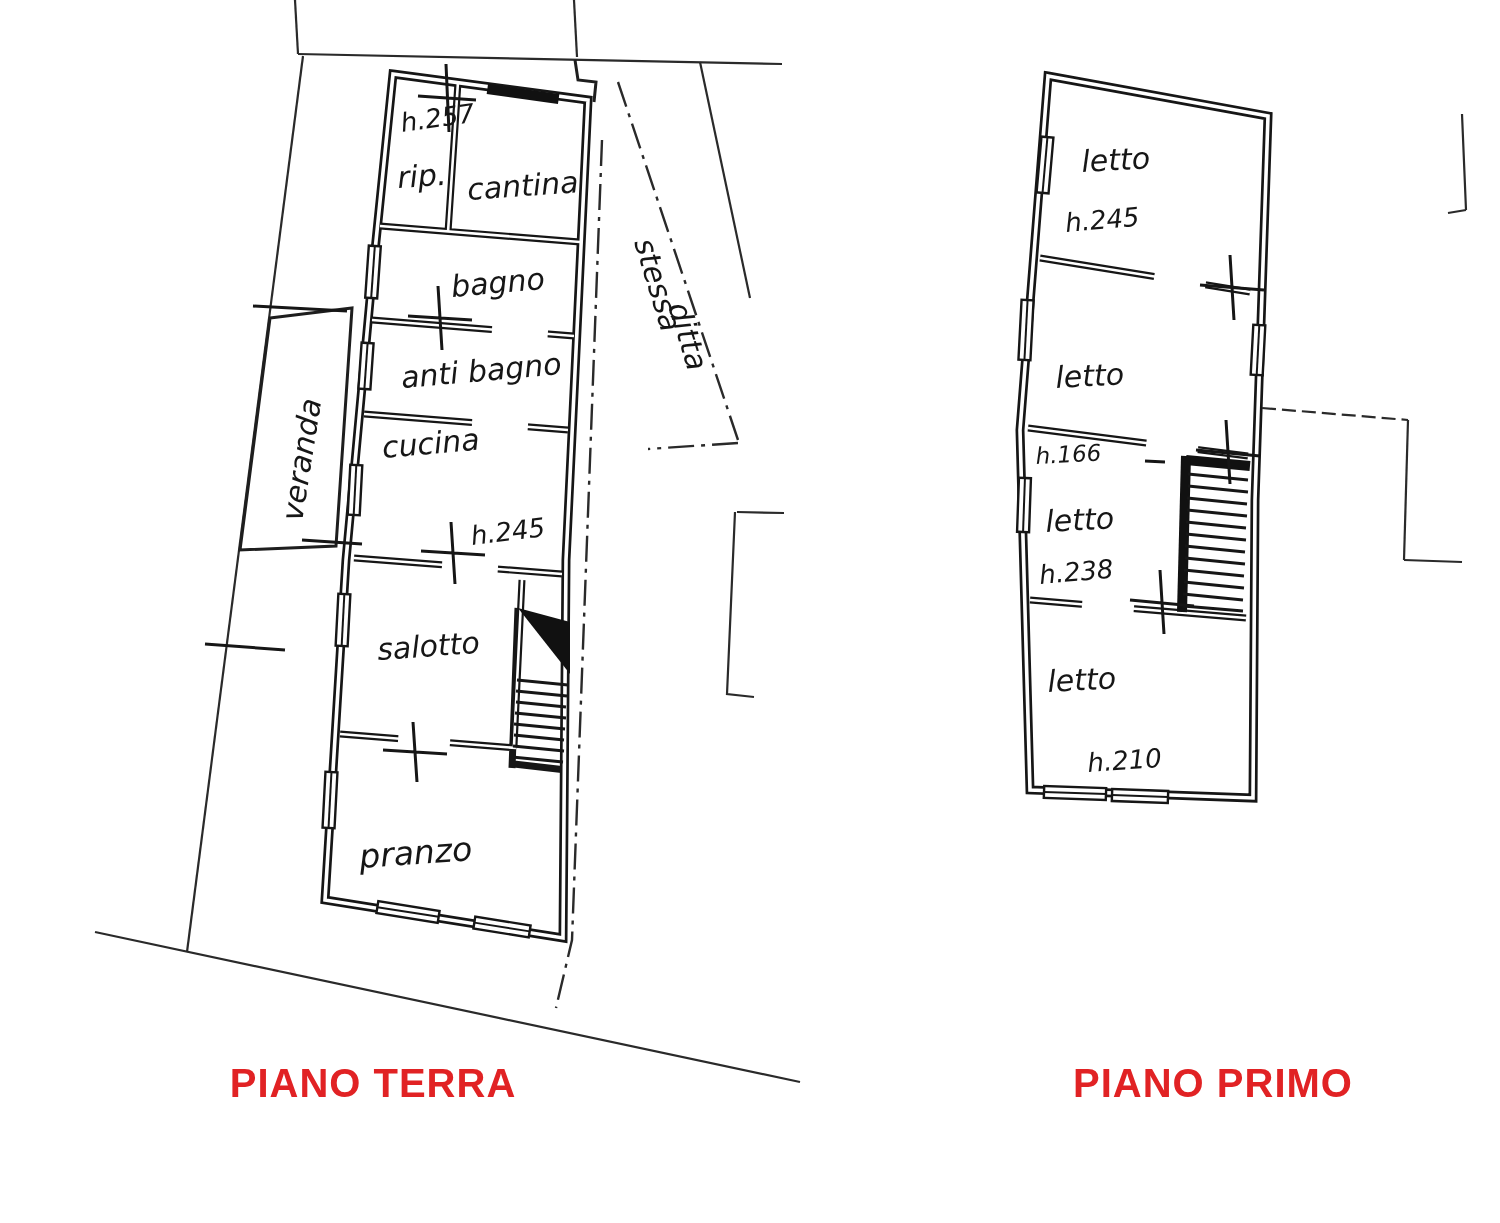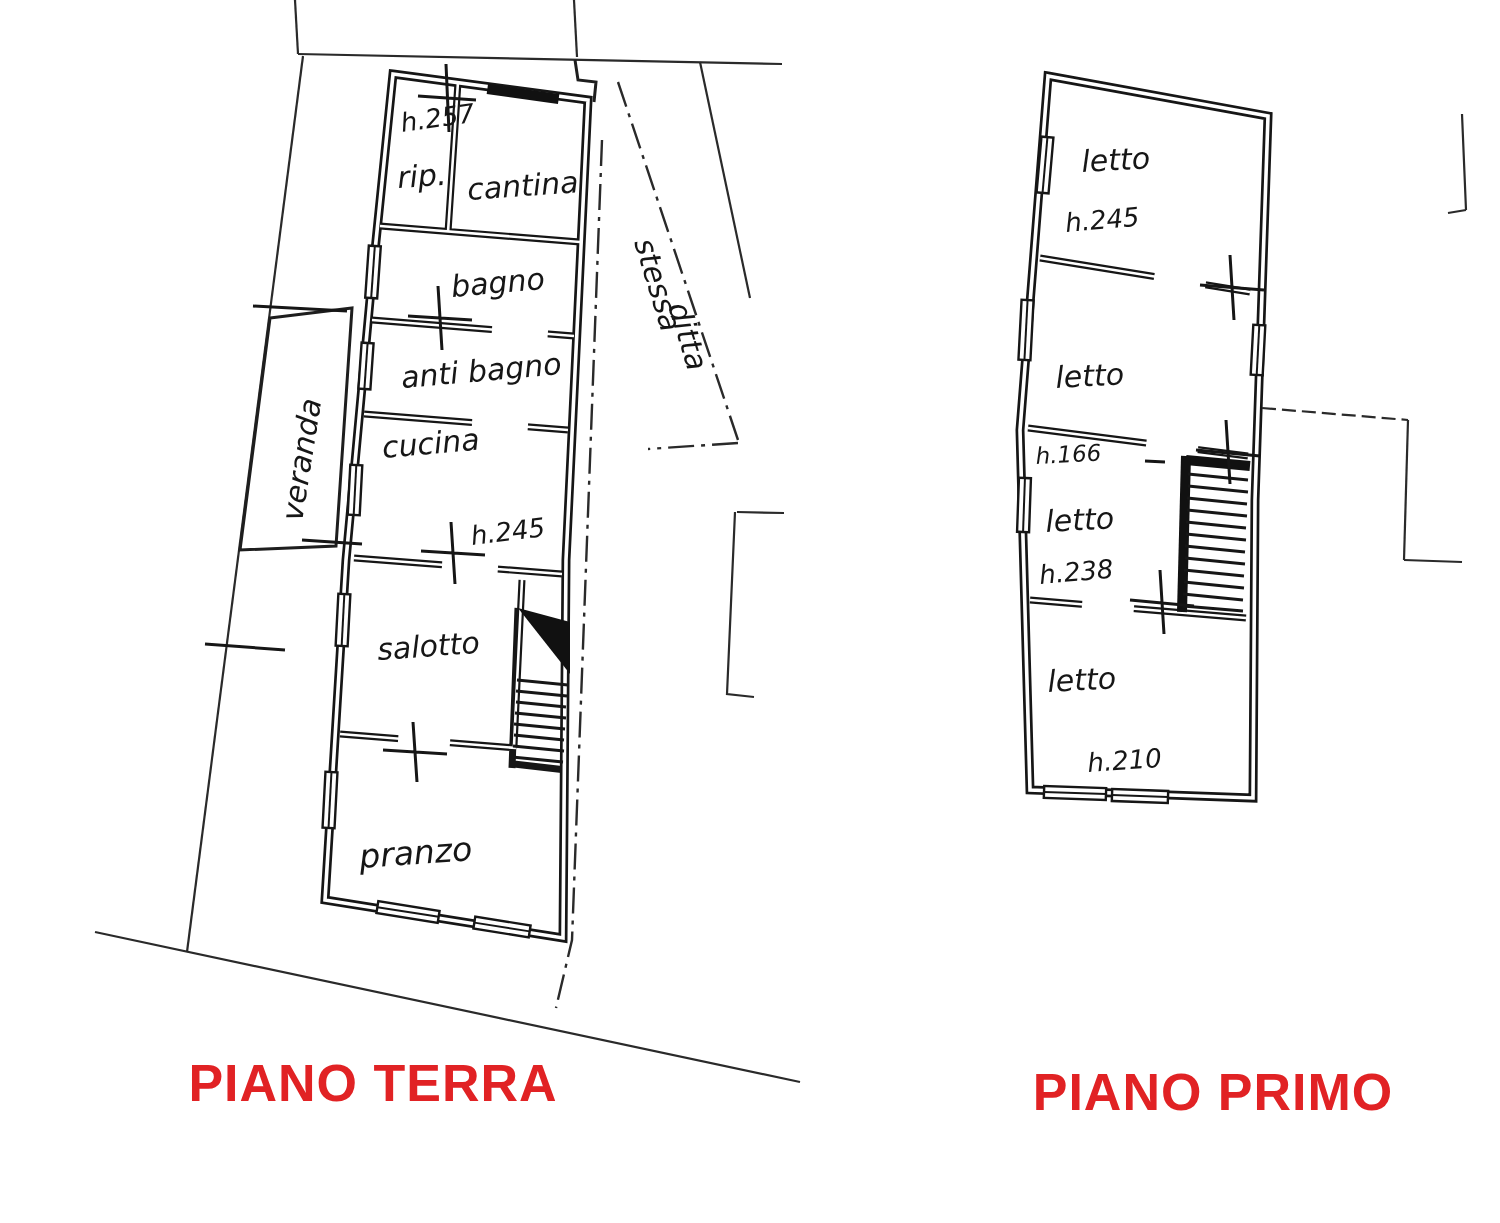--- a/index.html
+++ b/index.html
@@ -21,24 +21,24 @@
   .win{fill:#fff;stroke:#161616;stroke-width:2.4;}
   .winline{stroke:#161616;stroke-width:2;}
   .doorgap{fill:#fff;stroke:none;}
   .solidband{fill:#111;stroke:none;}
   text.hand{font:italic 30px "DejaVu Sans",sans-serif;fill:#161616;}
   text.hand-lg{font:italic 33px "DejaVu Sans",sans-serif;fill:#161616;}
   text.hand-sm{font:italic 26px "DejaVu Sans",sans-serif;fill:#161616;}
   text.hand-xs{font:italic 23px "DejaVu Sans",sans-serif;fill:#161616;}
   
   .floor-title{position:absolute;top:1048px;height:70px;line-height:70px;text-align:center;
-    font-family:"Liberation Sans",sans-serif;font-weight:bold;font-size:52px;letter-spacing:1px;
+    font-family:"Liberation Sans",sans-serif;font-weight:bold;font-size:40px;letter-spacing:1px;
     white-space:nowrap;}
   #title-terra{left:138px;width:470px;}
-  #title-primo{left:988px;width:450px;margin-top:9px;}
+  #title-primo{left:988px;width:450px;}
 </style>
 </head>
 <body>
 
 <div id="sheet">
 
 <svg width="1500" height="1223" viewBox="0 0 1500 1223">
 
   <g>
 

